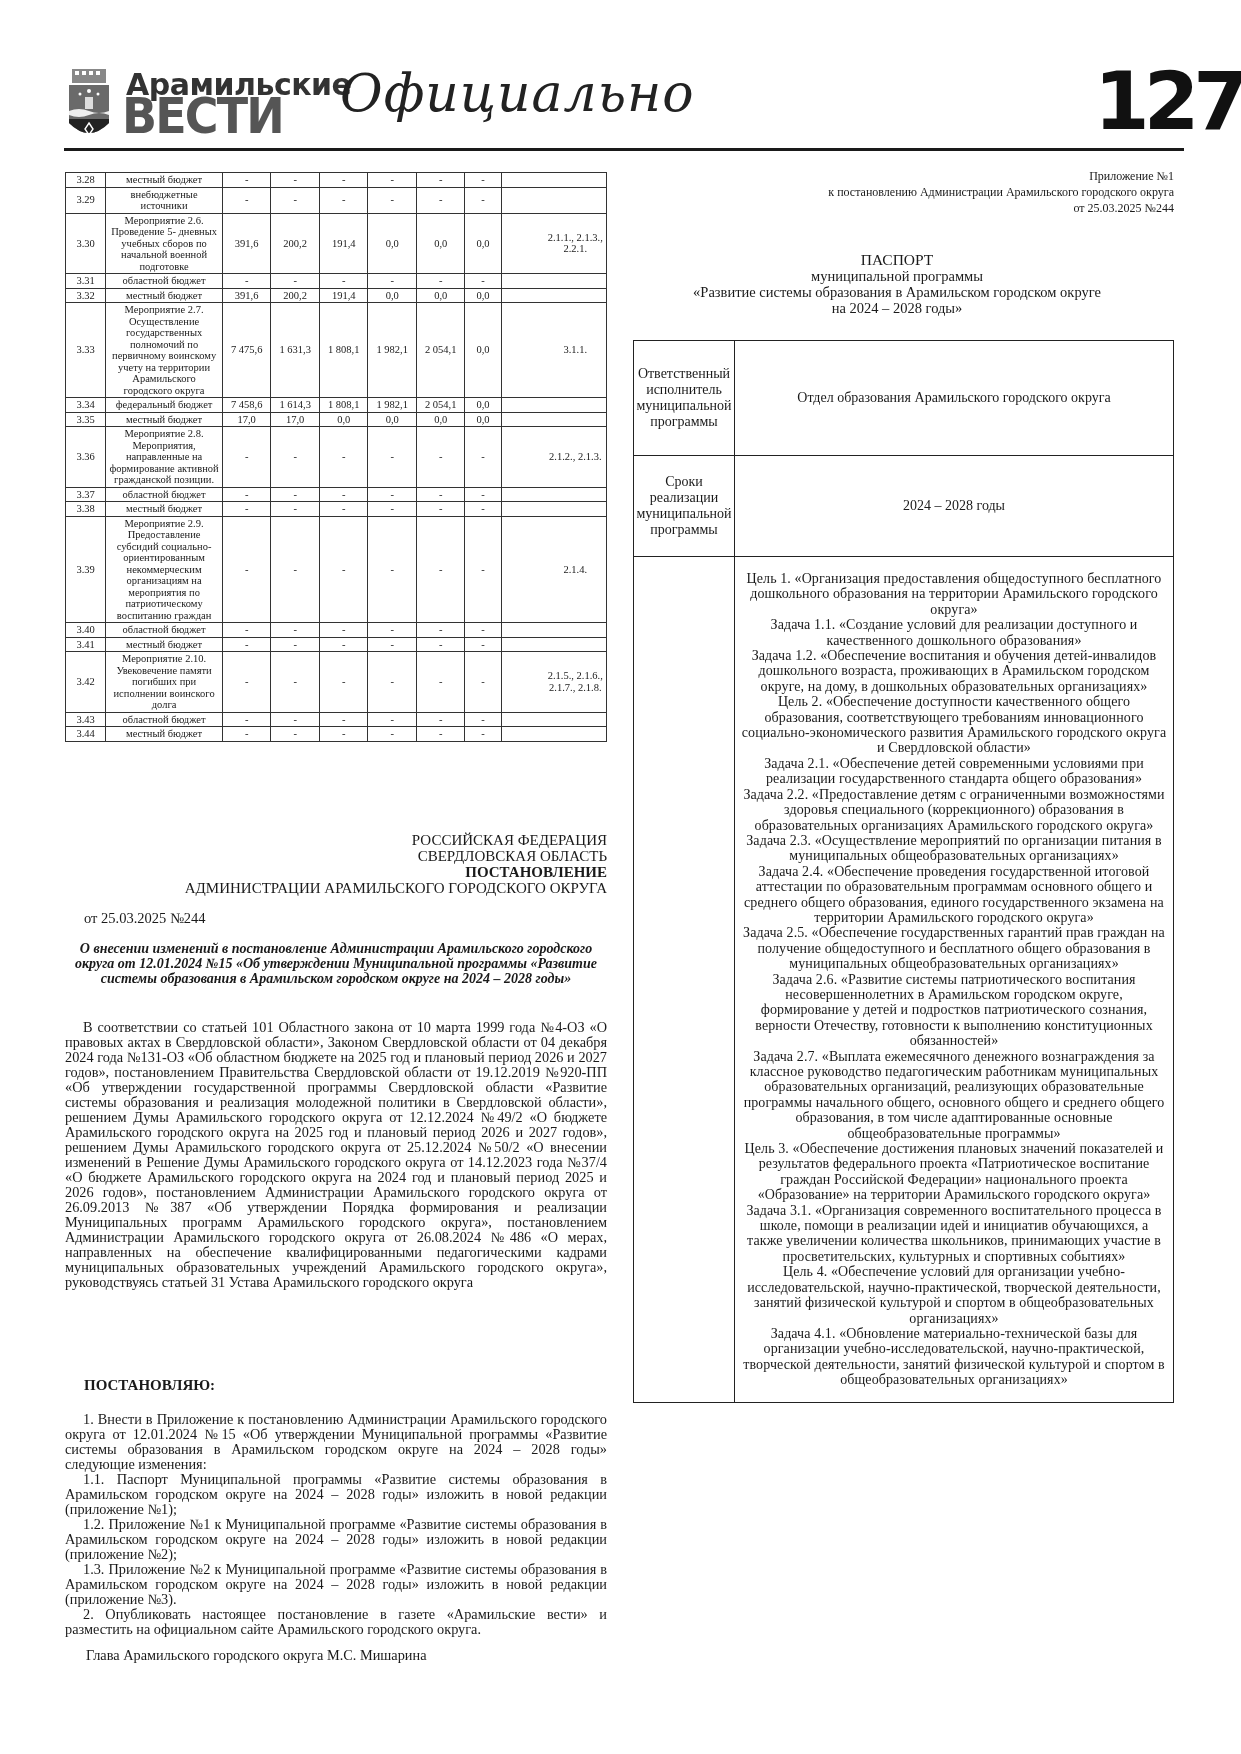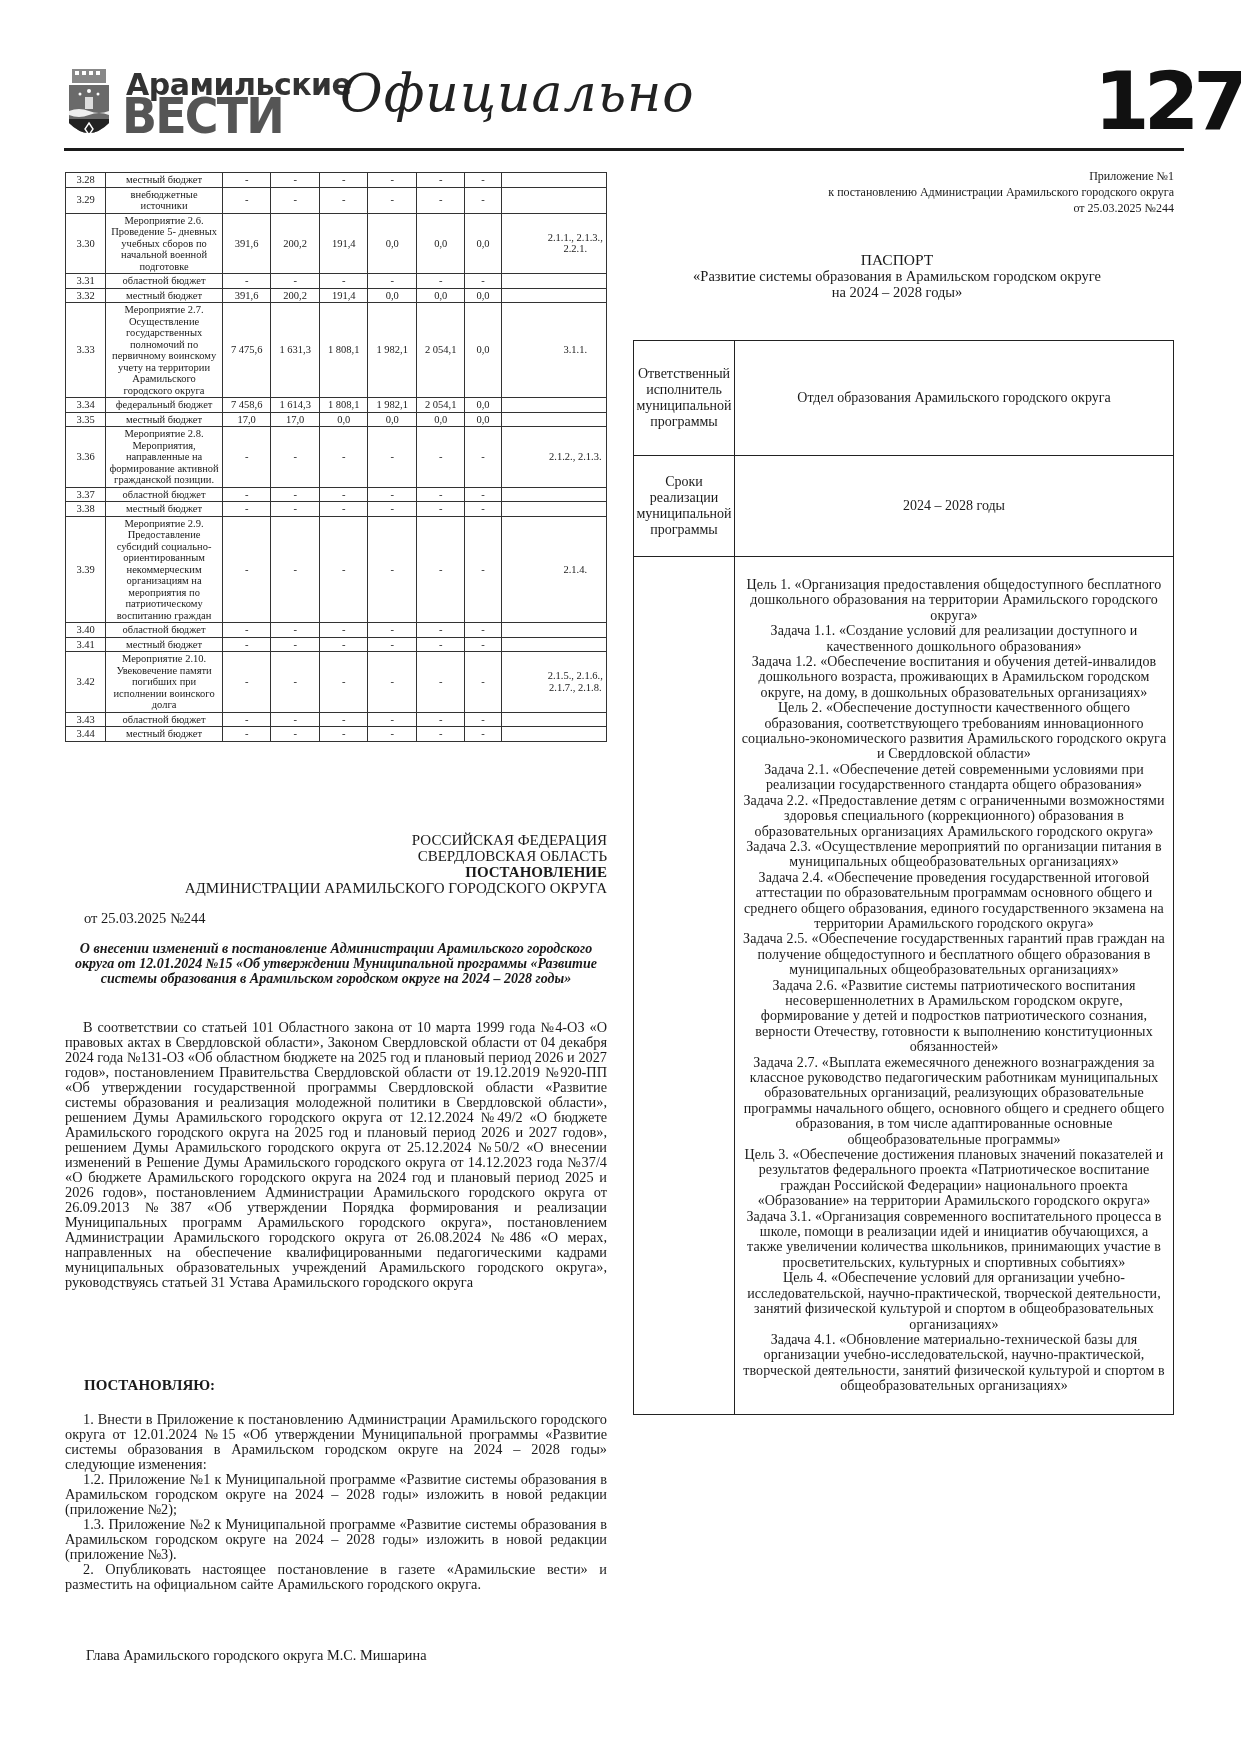--- a/index.html
+++ b/index.html
@@ -42,21 +42,21 @@
   
   .appendix { position:absolute; left:620px; top:168px; width:554px; text-align:right; font-size:12px; line-height:16px; }
   .passport-title { position:absolute; left:620px; top:252px; width:554px; text-align:center; font-size:14.5px; line-height:16px; }
   .passport-title .big { font-size:15.5px; }
   table.passport { position:absolute; left:633px; top:340px; width:541px; border-collapse:collapse; font-size:14px; line-height:16px; }
   table.passport td { border:1.5px solid #222; text-align:center; vertical-align:middle; }
   table.passport td.label { width:96px; padding:6px 2px; }
   table.passport td.value { padding:4px 6px; }
   table.passport tr.r1 td { height:102px; }
   table.passport tr.r2 td { height:88px; }
-  table.passport td.goals { vertical-align:top; padding:20px 6px; font-size:14px; line-height:15.4px; letter-spacing:0.1px; }
+  table.passport td.goals { vertical-align:top; padding:14px 6px; font-size:14px; line-height:15.4px; letter-spacing:0.1px; }
   .goal-line { display:block; }
 </style>
 </head>
 <body>
 
 <div class="header">
   <div class="logo">
     <svg class="crest" viewBox="0 0 46 74">
       <rect x="6" y="2" width="34" height="14" fill="#888"></rect>
       <rect x="9" y="4" width="4" height="4" fill="#fff"></rect>
@@ -280,34 +280,36 @@
 </div>
 <div class="decree-date">от 25.03.2025 №244</div>
 <div class="decree-subject">О внесении изменений в постановление Администрации Арамильского городского округа от 12.01.2024 №15 «Об утверждении Муниципальной программы «Развитие системы образования в Арамильском городском округе на 2024 – 2028 годы»</div>
 
 <div class="body-text" style="top:1020px;">
   <p>В соответствии со статьей 101 Областного закона от 10 марта 1999 года №4-ОЗ «О правовых актах в Свердловской области», Законом Свердловской области от 04 декабря 2024 года №131-ОЗ «Об областном бюджете на 2025 год и плановый период 2026 и 2027 годов», постановлением Правительства Свердловской области от 19.12.2019 №920-ПП «Об утверждении государственной программы Свердловской области «Развитие системы образования и реализация молодежной политики в Свердловской области», решением Думы Арамильского городского округа от 12.12.2024 №49/2 «О бюджете Арамильского городского округа на 2025 год и плановый период 2026 и 2027 годов», решением Думы Арамильского городского округа от 25.12.2024 №50/2 «О внесении изменений в Решение Думы Арамильского городского округа от 14.12.2023 года №37/4 «О бюджете Арамильского городского округа на 2024 год и плановый период 2025 и 2026 годов», постановлением Администрации Арамильского городского округа от 26.09.2013 №387 «Об утверждении Порядка формирования и реализации Муниципальных программ Арамильского городского округа», постановлением Администрации Арамильского городского округа от 26.08.2024 №486 «О мерах, направленных на обеспечение квалифицированными педагогическими кадрами муниципальных образовательных учреждений Арамильского городского округа», руководствуясь статьей 31 Устава Арамильского городского округа</p>
 </div>
 <div class="resolve">ПОСТАНОВЛЯЮ:</div>
 <div class="body-text" style="top:1412px;">
   <p>1. Внести в Приложение к постановлению Администрации Арамильского городского округа от 12.01.2024 №15 «Об утверждении Муниципальной программы «Развитие системы образования в Арамильском городском округе на 2024 – 2028 годы» следующие изменения:</p>
+  <p>1.1. Паспорт Муниципальной программы «Развитие системы образования в Арамильском городском округе на 2024 – 2028 годы» изложить в новой редакции (приложение №1);</p>
   <p>1.2. Приложение №1 к Муниципальной программе «Развитие системы образования в Арамильском городском округе на 2024 – 2028 годы» изложить в новой редакции (приложение №2);</p>
   <p>1.3. Приложение №2 к Муниципальной программе «Развитие системы образования в Арамильском городском округе на 2024 – 2028 годы» изложить в новой редакции (приложение №3).</p>
   <p>2. Опубликовать настоящее постановление в газете «Арамильские вести» и разместить на официальном сайте Арамильского городского округа.</p>
 </div>
 <div class="signature">Глава Арамильского городского округа М.С. Мишарина</div>
 
 <div class="appendix">
   <div>Приложение №1</div>
   <div>к постановлению Администрации Арамильского городского округа</div>
   <div>от 25.03.2025 №244</div>
 </div>
 
 <div class="passport-title">
   <div class="big">ПАСПОРТ</div>
+  <div>муниципальной программы</div>
   <div>«Развитие системы образования в Арамильском городском округе</div>
   <div>на 2024 – 2028 годы»</div>
 </div>
 
 <table class="passport">
   <tbody>
       <tr class="r1">
     <td class="label">Ответственный исполнитель муниципальной программы</td>
     <td class="value">Отдел образования Арамильского городского округа</td>
   </tr>

